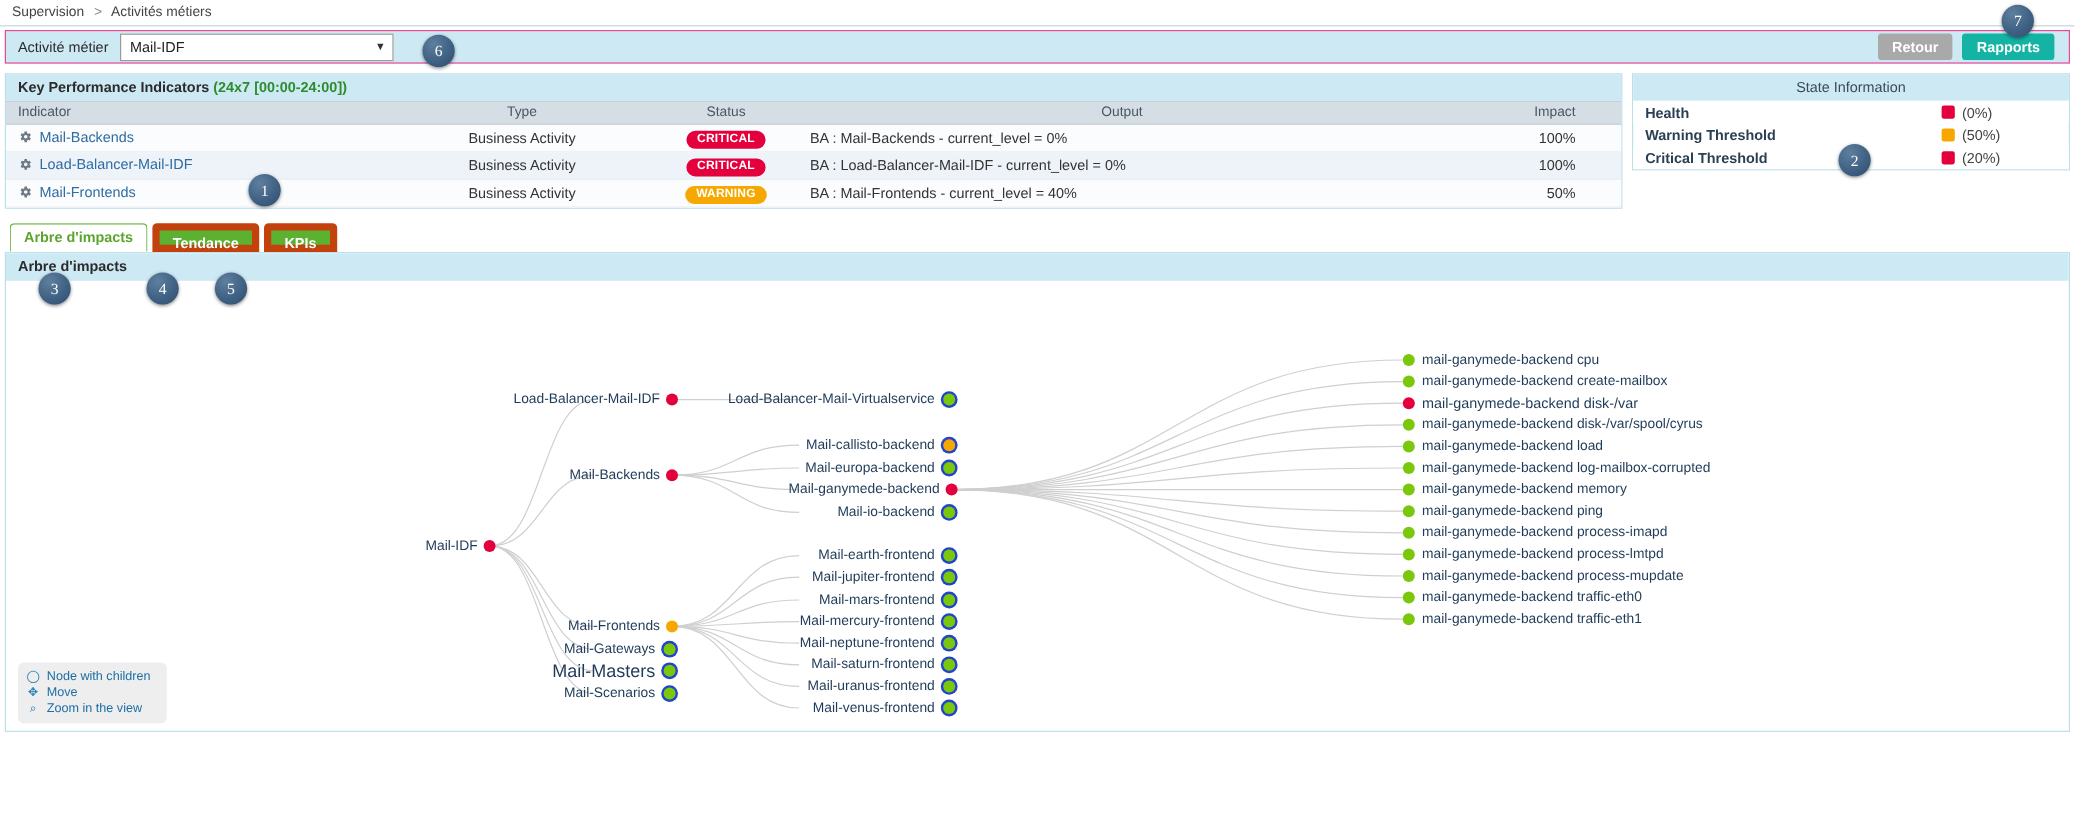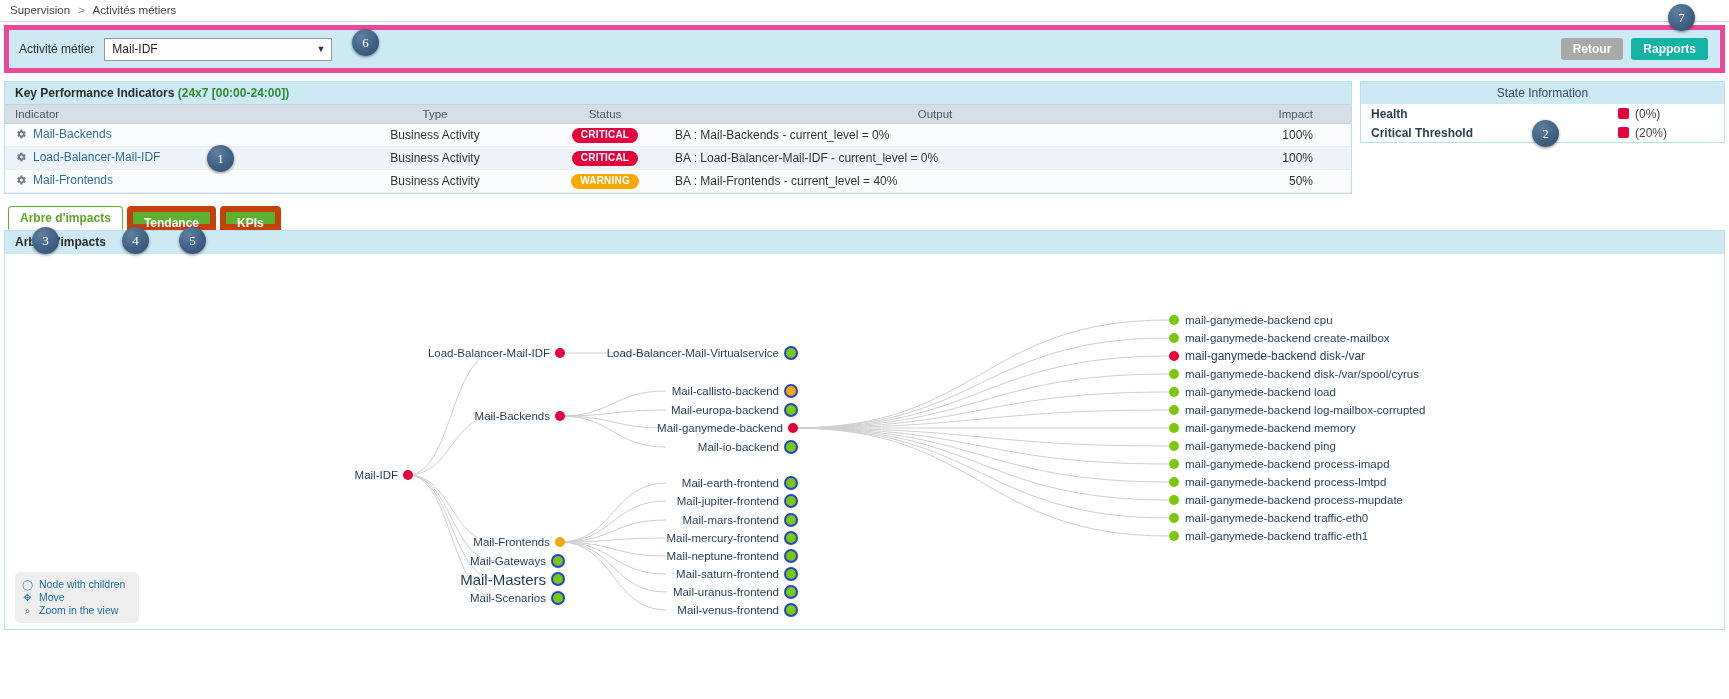--- a/index.html
+++ b/index.html
@@ -21,23 +21,23 @@
     font-size: 11.5px;
     color: #444;
     border-bottom: 1px solid #c9d4db;
   }
   .breadcrumb .crumb { color: #444; }
   .breadcrumb .sep { color: #888; padding: 0 5px; }
 
   
   .toolbar {
     margin: 3px 4px 0 4px;
-    height: 48px;
+    height: 28px;
     background: #cdeaf4;
-    border: 5px solid #ec4899;
+    border: 1px solid #ec4899;
     display: flex;
     align-items: center;
     padding: 0 10px;
     position: relative;
   }
   .toolbar .lbl { font-size: 12px; color: #2b2b2b; margin-right: 10px; }
   .select-box {
     width: 228px; height: 23px;
     background: #fff;
     border: 1px solid #9a9a9a;
@@ -300,20 +300,27 @@
       <div class="panel-title">State Information</div>
       <div id="state-body">
           <div class="state-row">
             <span class="sname">Health</span>
             <span class="sval">
               <i class="swatch" style="background: rgb(227, 0, 60);"></i>
               <span>(0%)</span>
             </span>
           </div>
           <div class="state-row">
+            <span class="sname">Warning Threshold</span>
+            <span class="sval">
+              <i class="swatch" style="background: rgb(247, 168, 0);"></i>
+              <span>(50%)</span>
+            </span>
+          </div>
+          <div class="state-row">
             <span class="sname">Critical Threshold</span>
             <span class="sval">
               <i class="swatch" style="background: rgb(227, 0, 60);"></i>
               <span>(20%)</span>
             </span>
           </div>
         </div>
     </div>
   </div>
 

